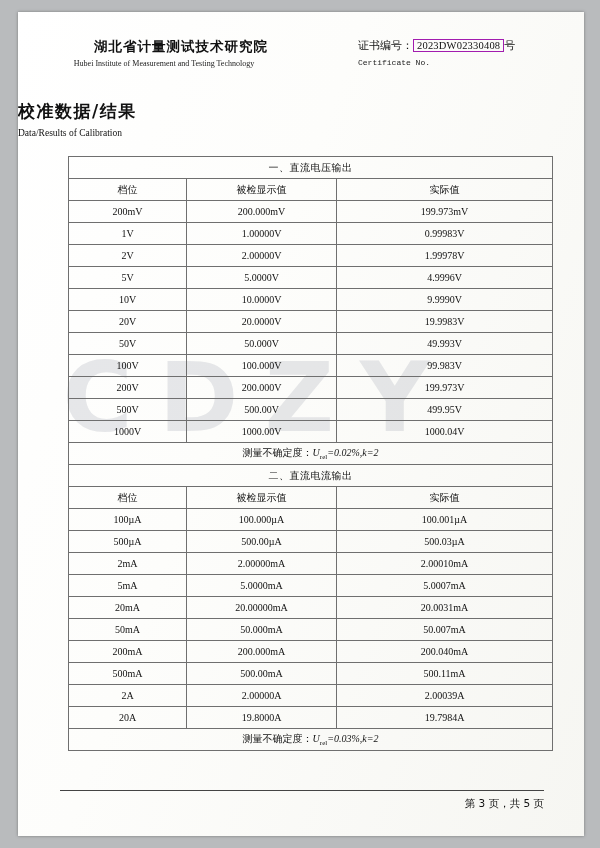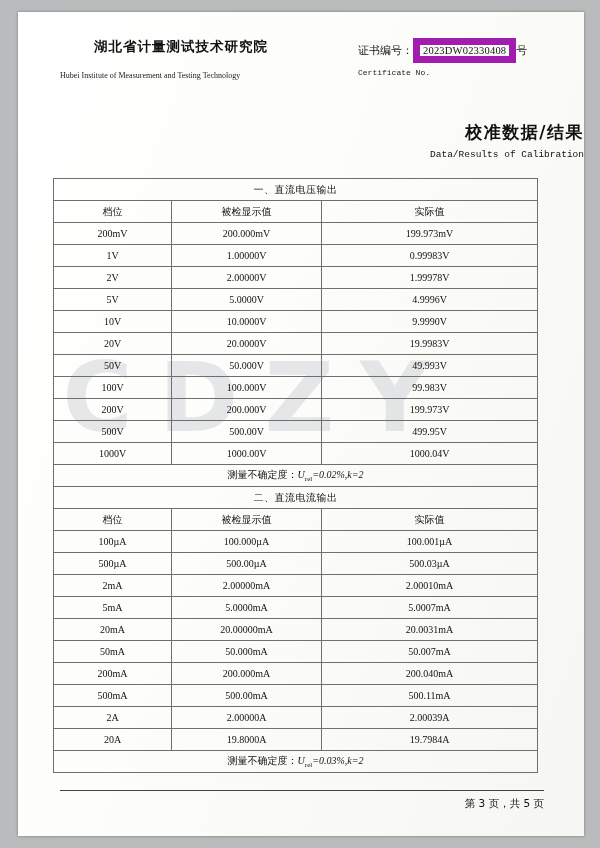--- a/index.html
+++ b/index.html
@@ -64,69 +64,70 @@
     font-size: 13.5px;
     font-weight: bold;
     letter-spacing: 1px;
     color: #111;
     font-family: "DejaVu Sans", sans-serif;
     margin-left: 34px;
   }
   .org-en {
     font-size: 8px;
     color: #222;
-    margin-top: 15px;
-    font-family: "Liberation Serif", serif;
+    margin-top: 3px;
+    font-family: "Liberation Serif", serif;
+    text-align: center;
   }
   .cert {
     position: absolute;
     left: 340px;
     top: 0;
   }
   .cert-line {
     font-size: 11px;
     color: #111;
     font-family: "DejaVu Sans", sans-serif;
     white-space: nowrap;
   }
   .cert-no-box {
     display: inline-block;
-    border: 7px solid #a21caf;
+    border: 1px solid #a21caf;
     padding: 0 3px;
     font-size: 10.5px;
     font-family: "Liberation Serif", serif;
     letter-spacing: 0.2px;
   }
   .cert-en {
     font-size: 8px;
     color: #222;
     margin-top: 5px;
     font-family: Liberation Mono, monospace;
   }
   
   .title-block {
-    margin-top: 43px;
-    text-align: right;
+    margin-top: 22px;
+    text-align: left;
   }
   .title-cn {
     font-size: 17px;
     font-weight: bold;
     letter-spacing: 1.5px;
     color: #111;
     font-family: "DejaVu Sans", sans-serif;
   }
   .title-en {
     font-size: 9.5px;
     color: #111;
     margin-top: 5px;
-    font-family: Liberation Mono, monospace;
+    font-family: Liberation Serif, serif;
   }
   
   .tbl-wrap {
-    margin: 18px 42px 0 35px;
+    margin: 18px 42px 0 50px;
     position: relative;
   }
   table.data {
     border-collapse: collapse;
     width: 484px;
     table-layout: fixed;
     background: transparent;
   }
   table.data td {
     border: 1px solid #6f6f6f;

